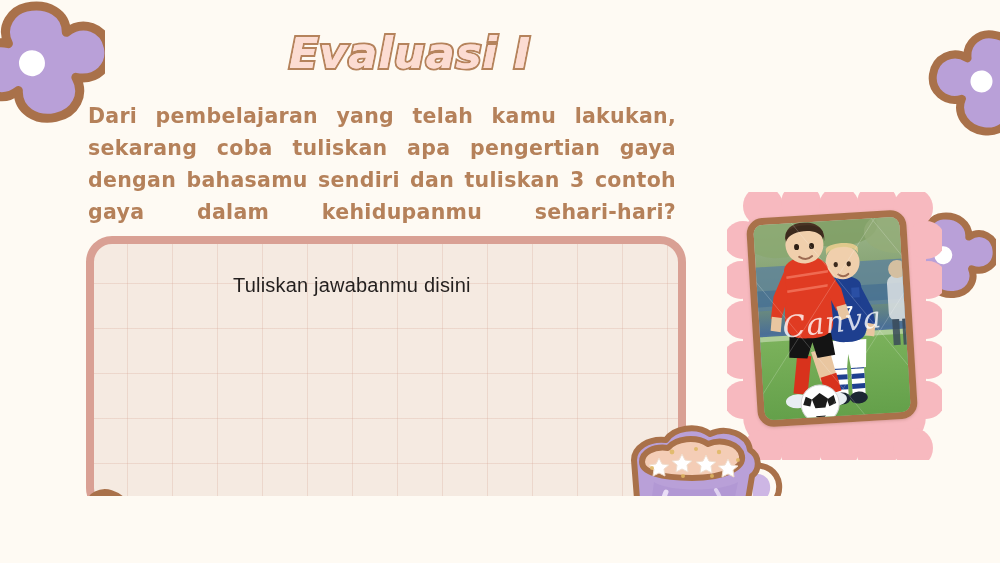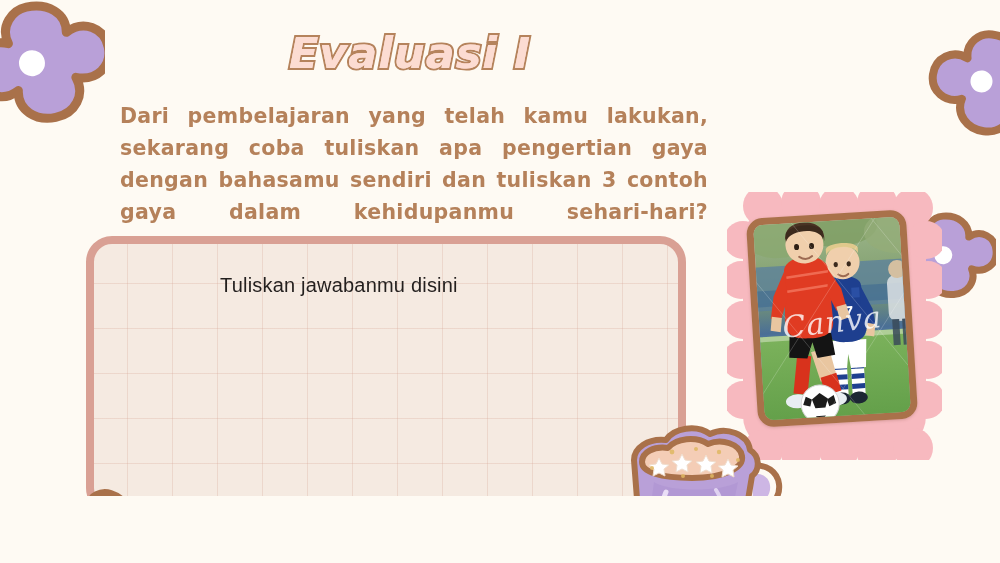--- a/index.html
+++ b/index.html
@@ -67,21 +67,20 @@
     left: 88px;
     top: 100px;
     width: 588px;
     font-family: "DejaVu Sans", sans-serif;
     font-size: 20.5px;
     font-weight: bold;
     line-height: 32px;
     color: #b5815a;
     text-align: justify;
     letter-spacing: 0.3px;
-    margin-left: 32px;
   }
   .question::after {
     content: "";
     display: inline-block;
     width: 100%;
   }
 
   
   .answer-box {
     position: absolute;
@@ -94,21 +93,21 @@
     box-sizing: border-box;
     background-color: #f5eae1;
     background-image:
       linear-gradient(to right, rgba(216,172,155,0.30) 1px, transparent 1px),
       linear-gradient(to bottom, rgba(216,172,155,0.30) 1px, transparent 1px);
     background-size: 45px 45px;
     background-position: -12px -6px;
   }
   .answer-placeholder {
     position: absolute;
-    left: 126px;
+    left: 139px;
     top: 30px;
     font-family: "Liberation Sans", sans-serif;
     font-size: 20px;
     color: #231f1e;
     letter-spacing: 0.2px;
     white-space: nowrap;
   }
 
   
   .flower {

